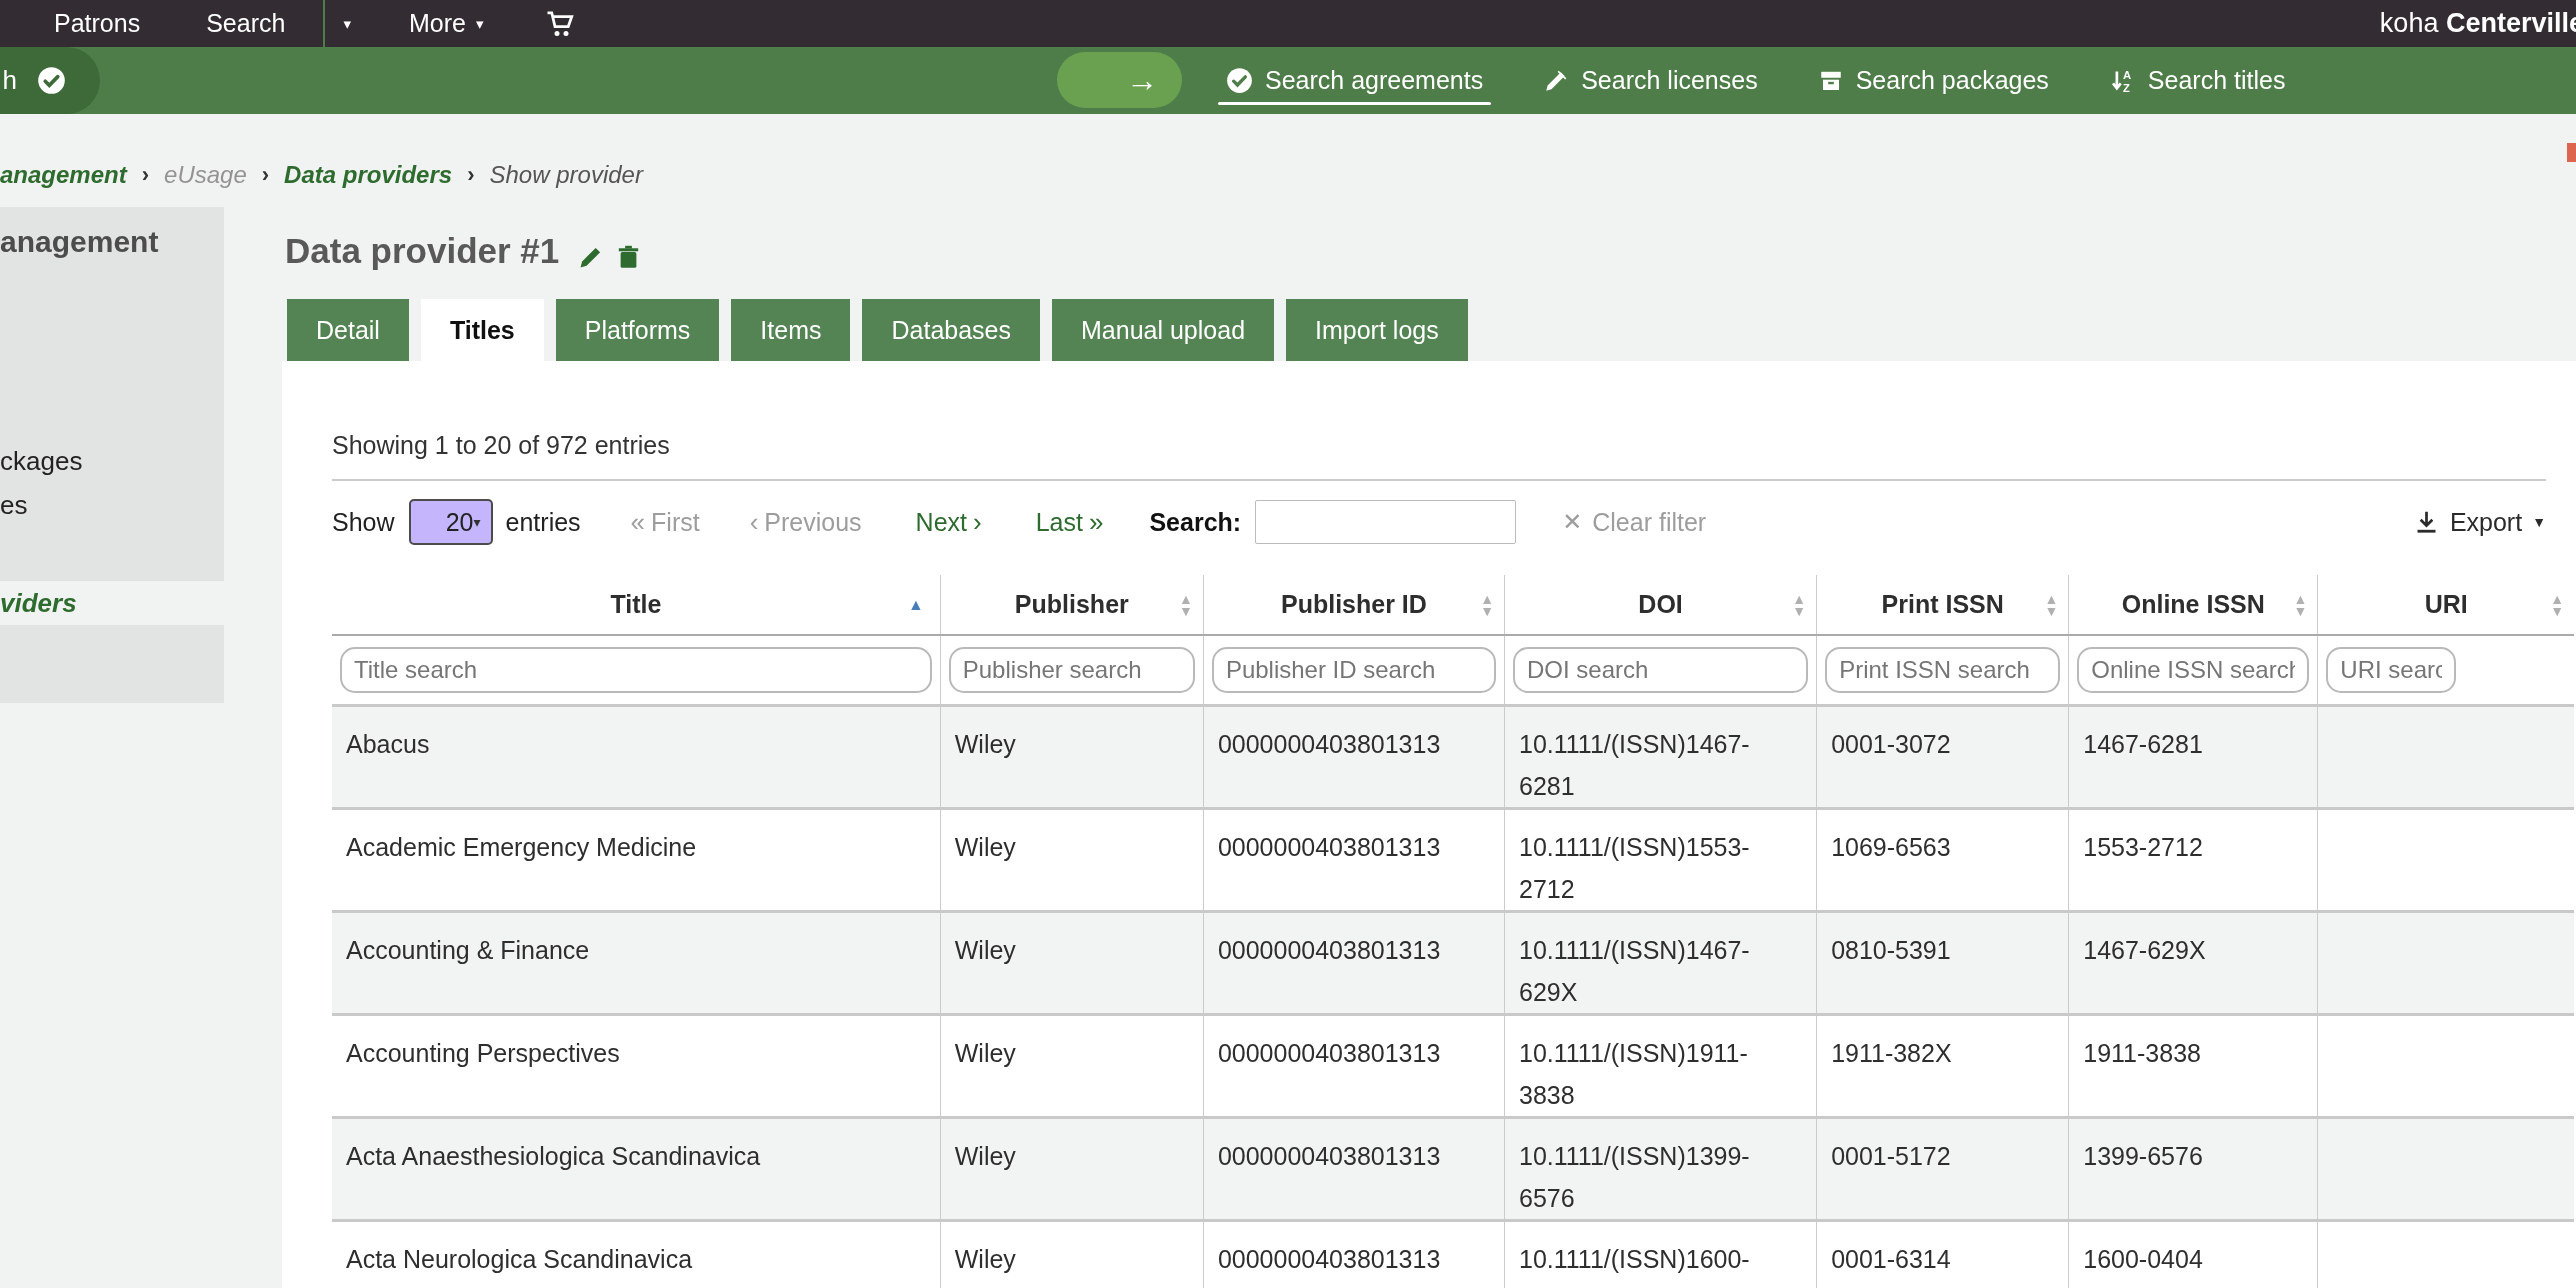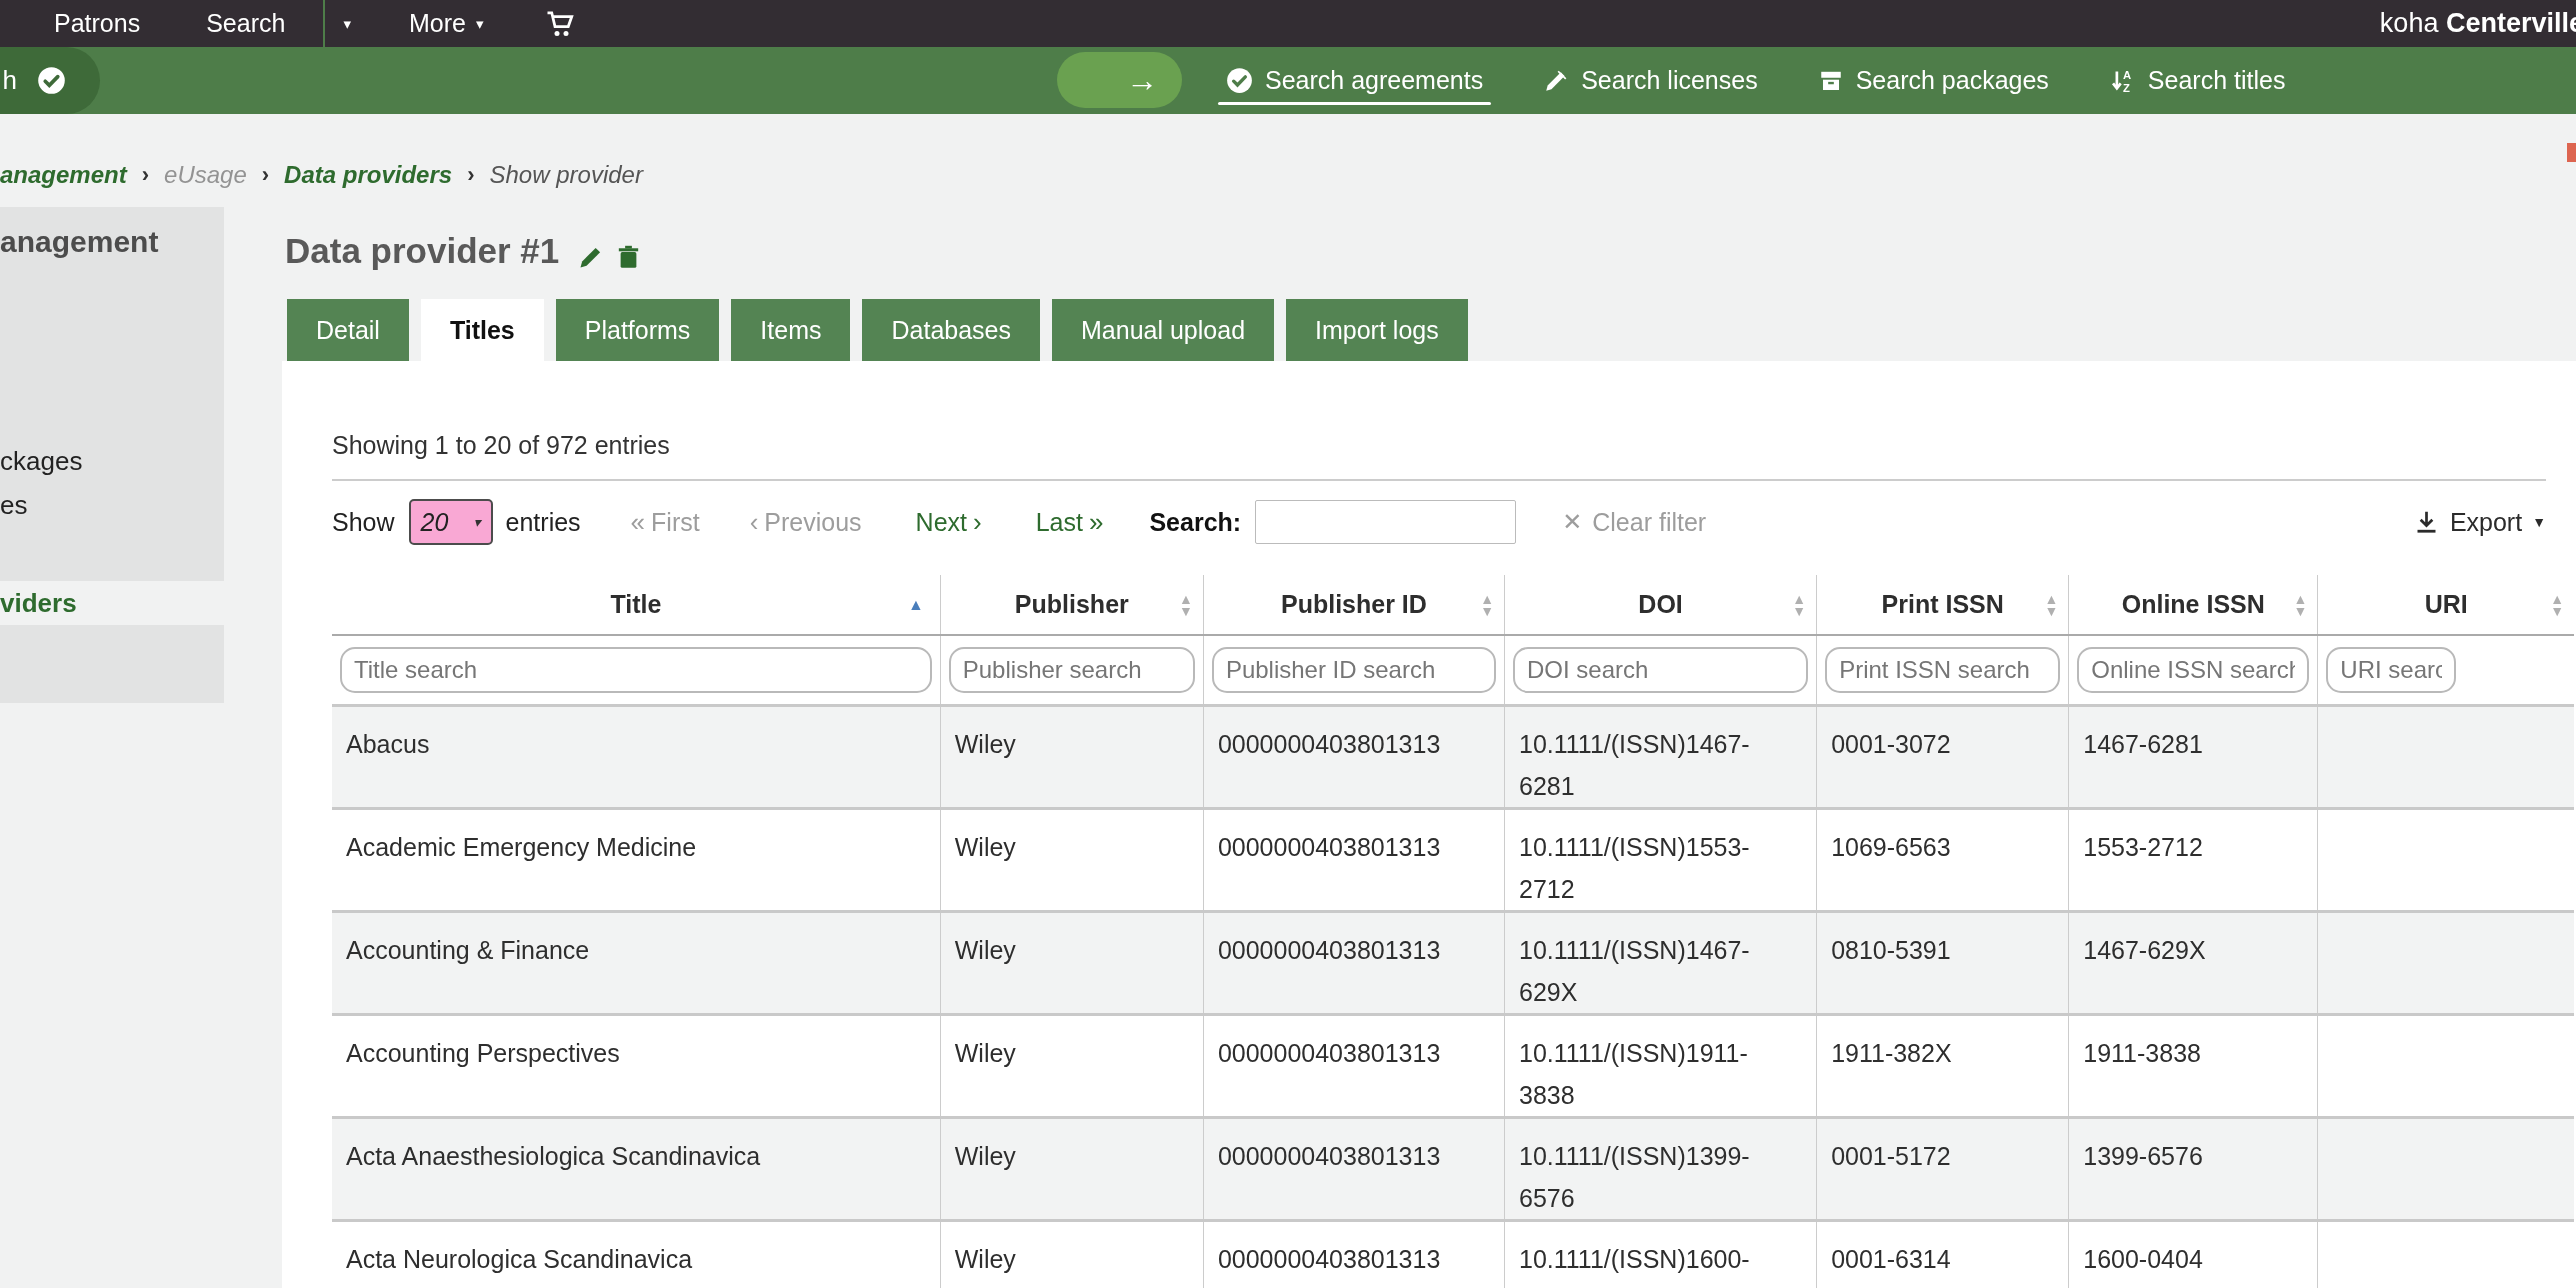--- a/index.html
+++ b/index.html
@@ -44,41 +44,41 @@
   .bc-muted { color:#939393; }
   .bc-current { color:#555; }
   .bc-sep { color:#333; font-style:normal; font-weight:bold; font-size:22px; }
 
   
   .side-block1 { position:absolute; left:0; top:207px; width:224px; height:374px; background:#e2e3e3; }
   .side-heading { position:absolute; left:0; top:18px; font-size:30px; font-weight:bold; color:#4c4c4c; white-space:nowrap; }
   .side-item { position:absolute; left:0; font-size:26px; color:#222; white-space:nowrap; cursor:pointer; }
   .si-0 { top:239px; } .si-1 { top:283px; }
   .side-active { position:absolute; left:0; top:581px; width:224px; height:44px; background:#f1f2f2;
-                 display:flex; align-items:center; }
+                 display:flex; align-items:center;font-style:italic; }
   .side-active .side-item { position:static; color:#2e6b2e; font-weight:bold; }
   .side-block2 { position:absolute; left:0; top:625px; width:224px; height:78px; background:#e2e3e3; }
 
   
   .page-title { position:absolute; left:285px; top:231px; display:flex; align-items:flex-end; gap:18px; }
   .page-title h1 { font-size:35px; font-weight:bold; color:#595959; }
   .title-actions { display:flex; align-items:center; gap:10px; }
   .icon-btn { cursor:pointer; display:flex; }
   .tabs { position:absolute; left:287px; top:299px; display:flex; gap:12px; }
   .tab { height:62px; padding:0 29px; background:#548453; color:#fff; font-size:25px;
          display:flex; align-items:center; cursor:pointer; white-space:nowrap; }
   .tab.active { background:#fff; color:#101010; font-weight:bold; }
 
   
   .card { position:absolute; left:282px; top:361px; right:0; bottom:0; background:#fff; overflow:hidden; }
   .summary { margin:70px 0 0 50px; font-size:25px; color:#333; }
   .hr { margin:19px 30px 0 50px; border-top:2px solid #ccc; }
   .controls { margin:16px 30px 0 50px; height:50px; display:flex; align-items:center; font-size:25px; color:#222; }
   .page-size { width:84px; height:46px; border:2px solid #4c4c4c; border-radius:5px; margin-left:14px;
-               display:flex; align-items:center; justify-content:space-between; padding:0 10px; cursor:pointer; background:#f9a8d4;font-style:italic; }
+               display:flex; align-items:center; justify-content:flex-end; padding:0 10px; cursor:pointer; background:#c4b5fd; }
   .page-size .caret { font-size:14px; color:#333; }
   .entries { margin-left:13px; }
   .pager { display:flex; align-items:center; gap:6px; cursor:pointer; white-space:nowrap; }
   .pager .chev { font-size:26px; }
   .pager.disabled { color:#9d9d9d; }
   .pager.enabled { color:#2e6b2e; }
   .pg-first { margin-left:50px; } .pg-prev { margin-left:50px; } .pg-next { margin-left:54px; } .pg-last { margin-left:54px; }
   .search-label { margin-left:46px; font-weight:bold; color:#111; }
   .table-search { margin-left:14px; width:261px; height:44px; border:1px solid #bbb; border-radius:2px; font-size:24px; padding:0 10px; }
   .clear-filter { margin-left:46px; display:flex; align-items:center; gap:10px; color:#9d9d9d; cursor:pointer; }

